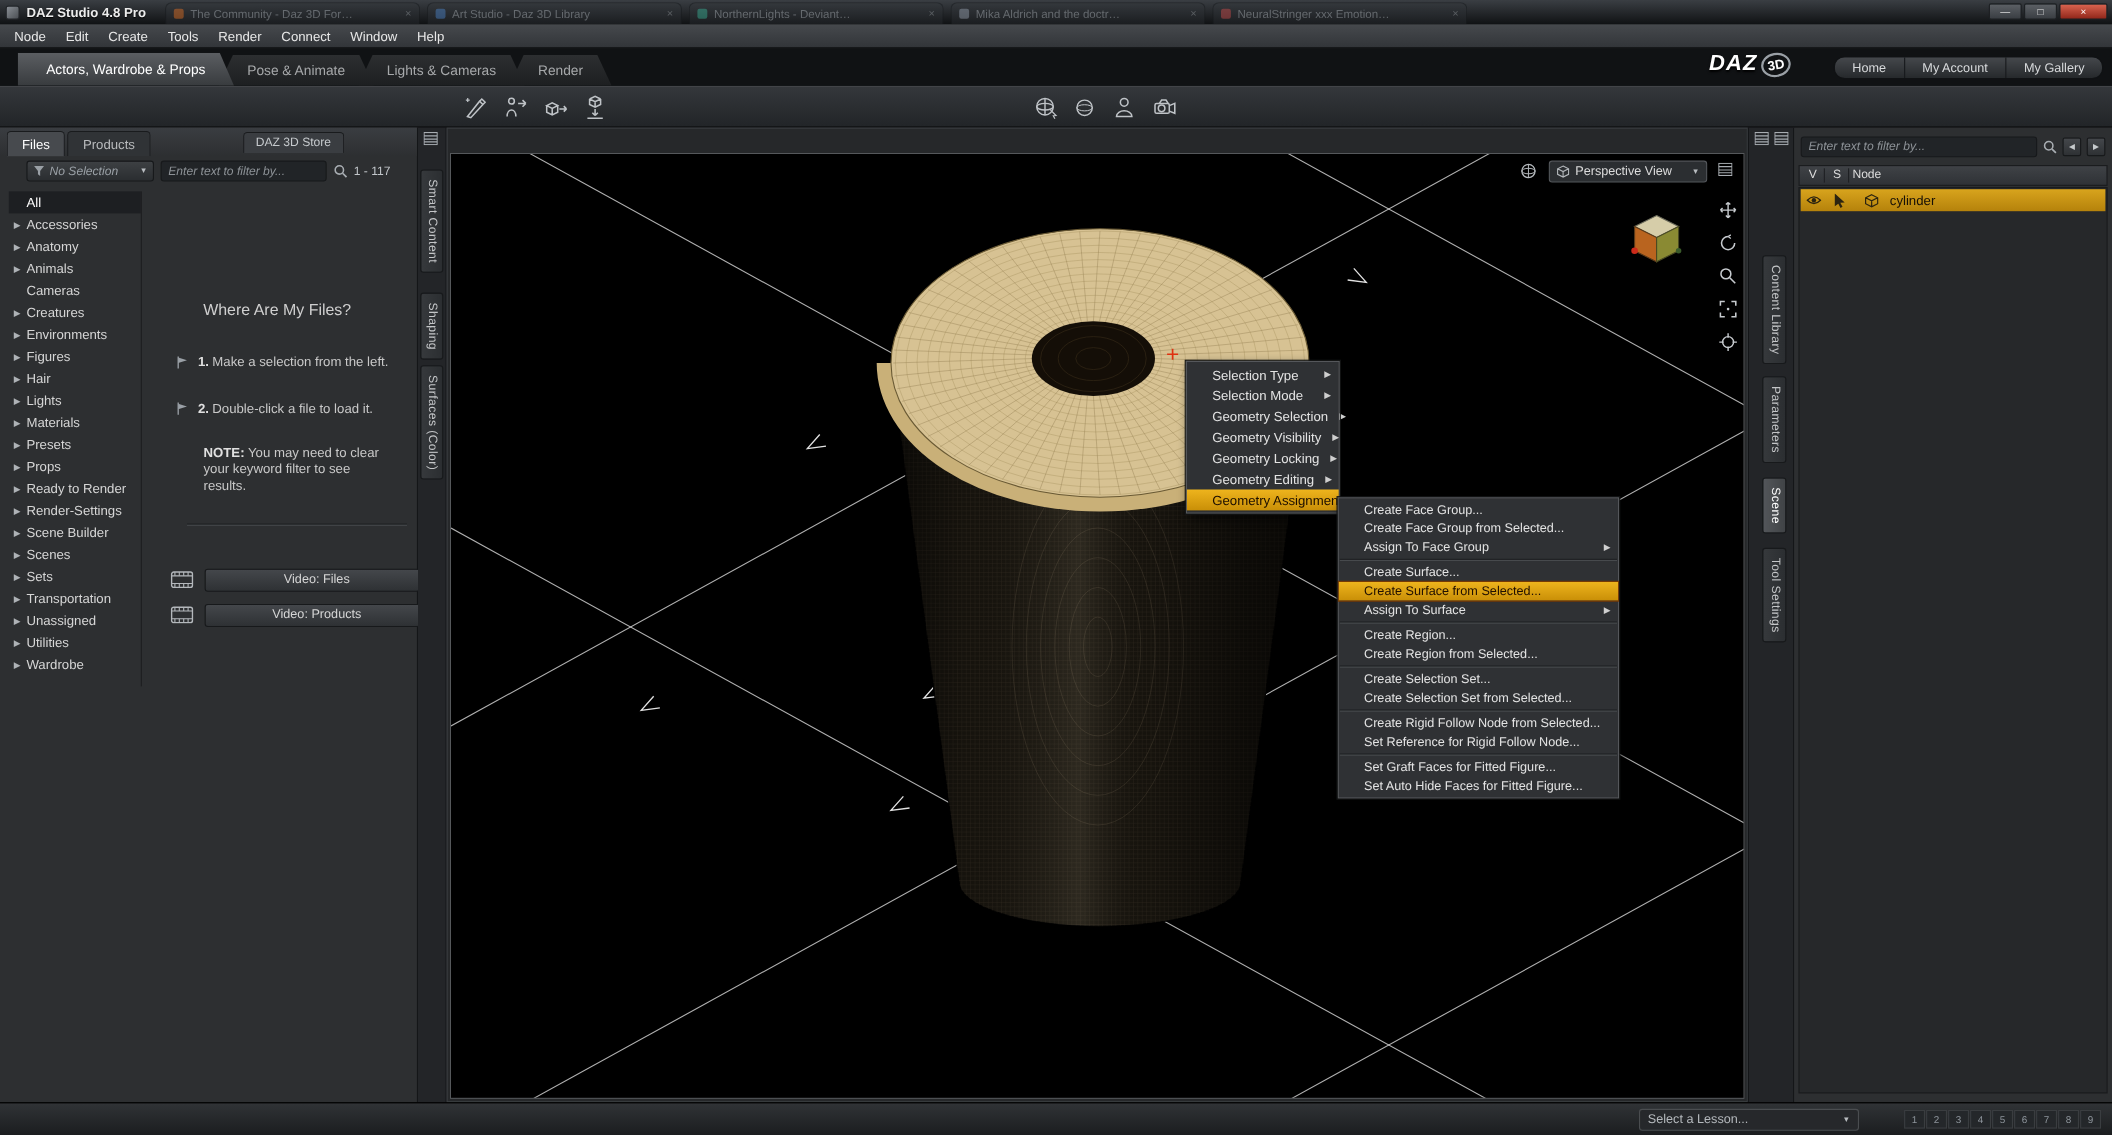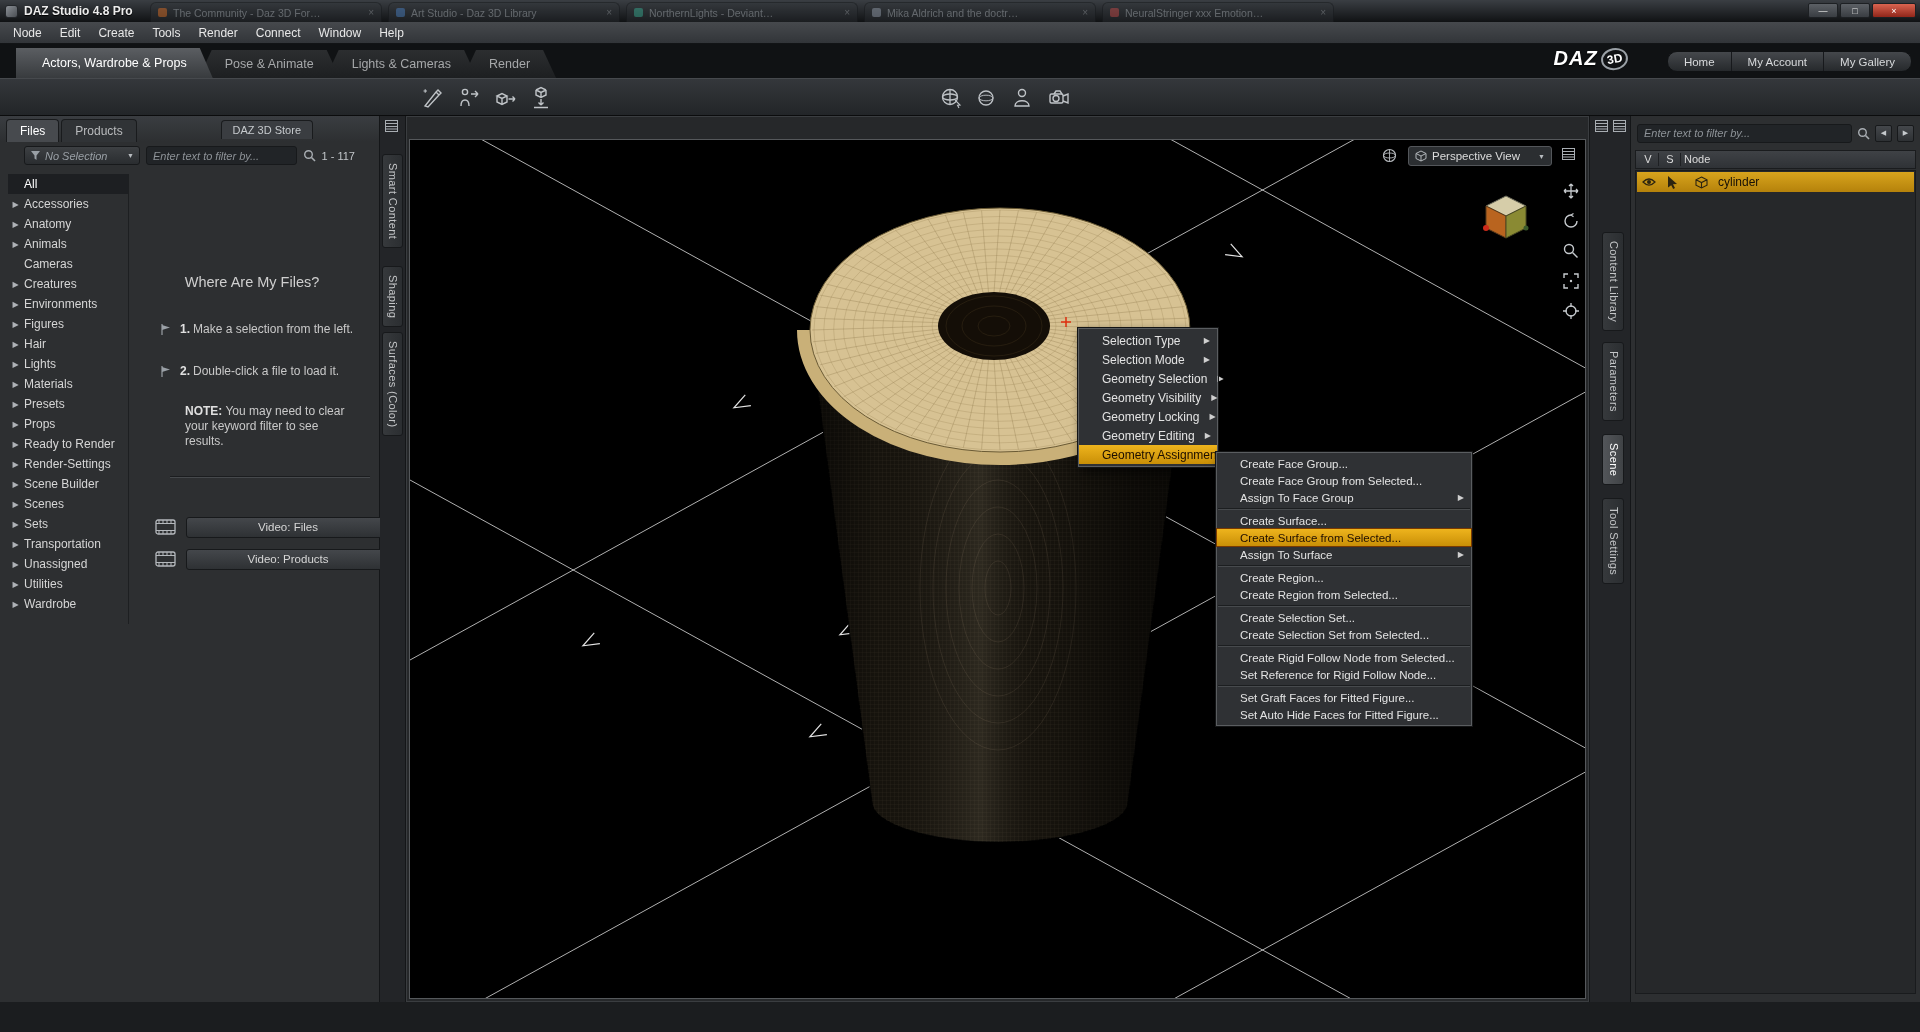--- a/index.html
+++ b/index.html
@@ -721,20 +721,37 @@
           <span class="ic" style="width:20px;margin-left:8px">
             <svg width="13" height="13" viewBox="0 0 13 13">
               <path d="M6.5 1 L12 3.8 V9.2 L6.5 12 L1 9.2 V3.8 Z M1 3.8 L6.5 6.6 L12 3.8 M6.5 6.6 V12" fill="none" stroke="#2c2410" stroke-width="1.1"></path>
             </svg>
           </span>
           <span class="node-label">cylinder</span>
         </div>
       </div>
   </div>
 
+  <div class="bottombar">
+    <div class="lesson-dd">
+      <span class="lbl">Select a Lesson...</span>
+      <span class="caret">▼</span>
+    </div>
+    <div id="timeline">
+        <div class="tl-cell">1</div>
+        <div class="tl-cell">2</div>
+        <div class="tl-cell">3</div>
+        <div class="tl-cell">4</div>
+        <div class="tl-cell">5</div>
+        <div class="tl-cell">6</div>
+        <div class="tl-cell">7</div>
+        <div class="tl-cell">8</div>
+        <div class="tl-cell">9</div>
+      </div>
+  </div>
 
   <div class="menu" id="ctx-menu" style="left:1078px;top:328px;width:140px">
       <div class="mi">
         <span class="mi-label">Selection Type</span>
         <span class="mi-arrow">▶</span>
       </div>
       <div class="mi">
         <span class="mi-label">Selection Mode</span>
         <span class="mi-arrow">▶</span>
       </div>

